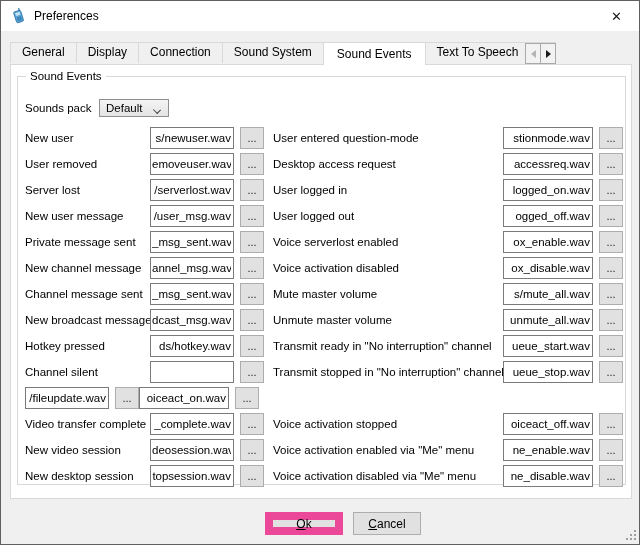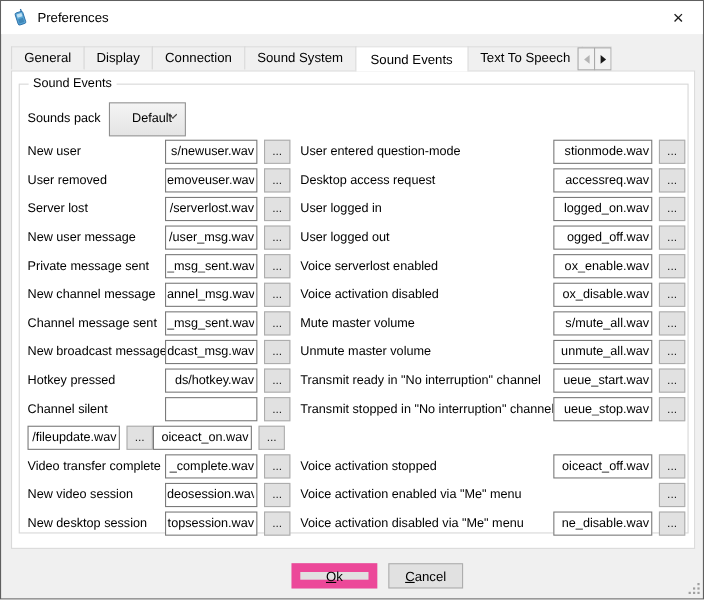--- a/index.html
+++ b/index.html
@@ -60,23 +60,23 @@
     border:1px solid #d8d8d8;
   }
   .groupbox-title {
     position:absolute; top:-9px; left:8px; background:#ffffff;
     padding:0 4px; font-size:11.5px; line-height:16px;
   }
 
   .sounds-row { margin:20px 0 0 7px; display:flex; align-items:center; height:22px; }
   .sounds-label { width:74px; font-size:11.5px; white-space:nowrap; }
   .combo {
-    width:70px; height:31px; border:1px solid #8f8f8f;
+    width:70px; height:18px; border:1px solid #8f8f8f;
     background:linear-gradient(#f4f4f4,#e4e4e4);
-    display:flex; align-items:center; padding-left:20px; position:relative; cursor:default;
+    display:flex; align-items:center; padding-left:6px; position:relative; cursor:default;
   }
   .combo .combo-value { font-size:11.5px; }
   .chev {
     position:absolute; right:8px; top:7px; width:6px; height:6px;
     border-right:1.4px solid #3c3c3c; border-bottom:1.4px solid #3c3c3c;
     transform:rotate(45deg) scale(1,0.9); transform-origin:center;
   }
 
   .rows { margin:8px 2px 0 7px; }
   .sound-row { display:flex; align-items:center; height:22px; margin-bottom:4px; }
@@ -268,20 +268,21 @@
     <span class="lbl r-lbl">Voice activation stopped</span>
     <input class="field r-field" type="text" value="oiceact_off.wav" style="">
     <button class="browse">...</button>
   </div>
 
   <div class="sound-row">
     <span class="lbl l-lbl">New video session</span>
     <input class="field l-field" type="text" value="deosession.wav" style="">
     <button class="browse">...</button>
     <span class="lbl r-lbl">Voice activation enabled via "Me" menu</span>
+    <input class="field r-field" type="text" value="ne_enable.wav" style="">
     <button class="browse">...</button>
   </div>
 
   <div class="sound-row">
     <span class="lbl l-lbl">New desktop session</span>
     <input class="field l-field" type="text" value="topsession.wav" style="">
     <button class="browse">...</button>
     <span class="lbl r-lbl">Voice activation disabled via "Me" menu</span>
     <input class="field r-field" type="text" value="ne_disable.wav" style="">
     <button class="browse">...</button>

